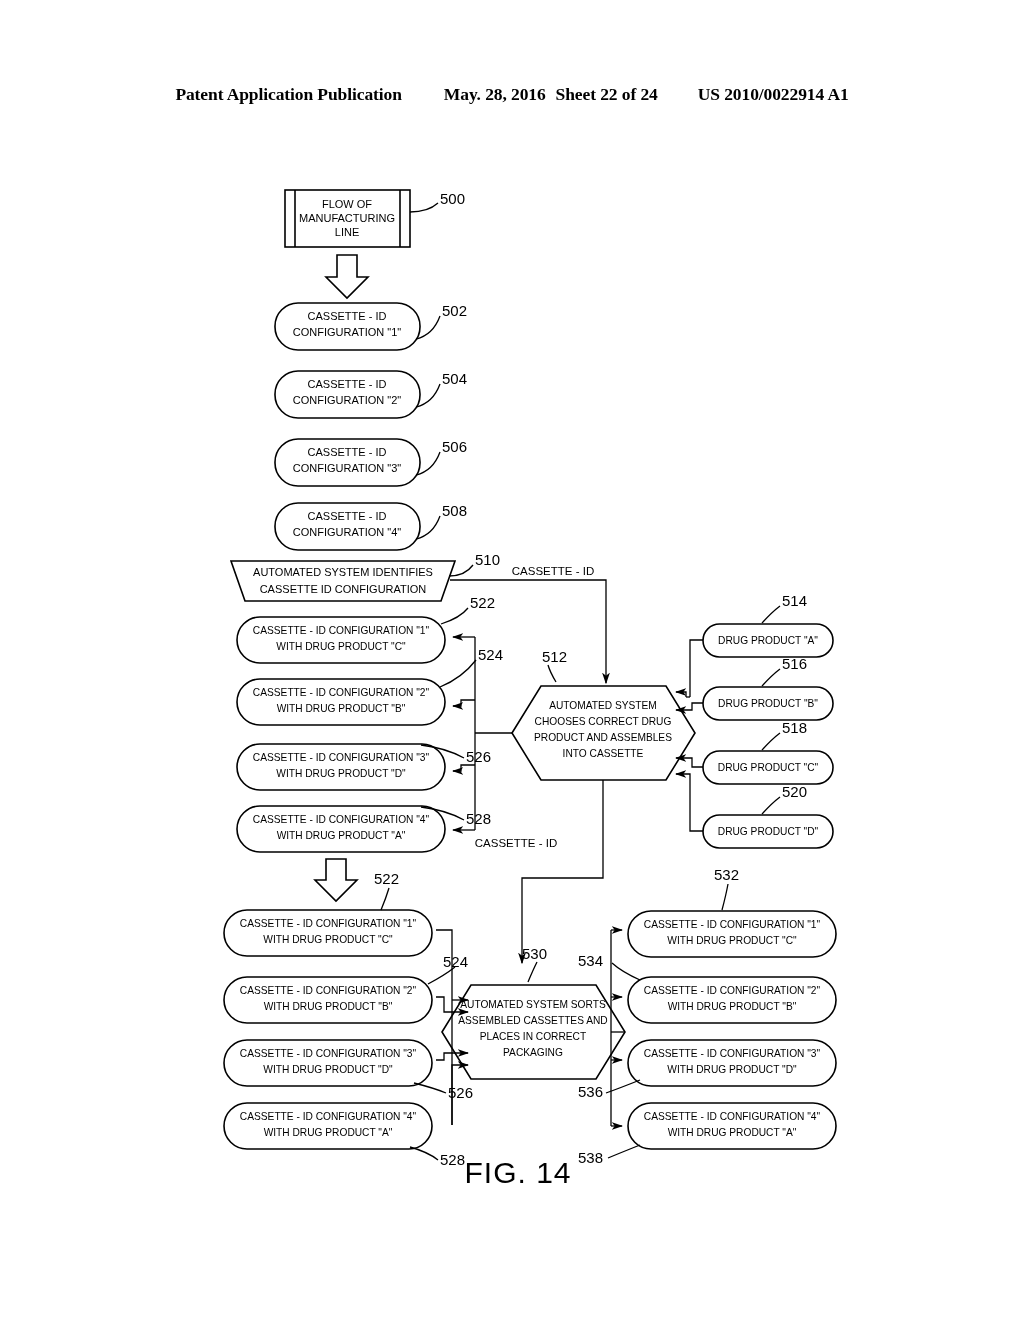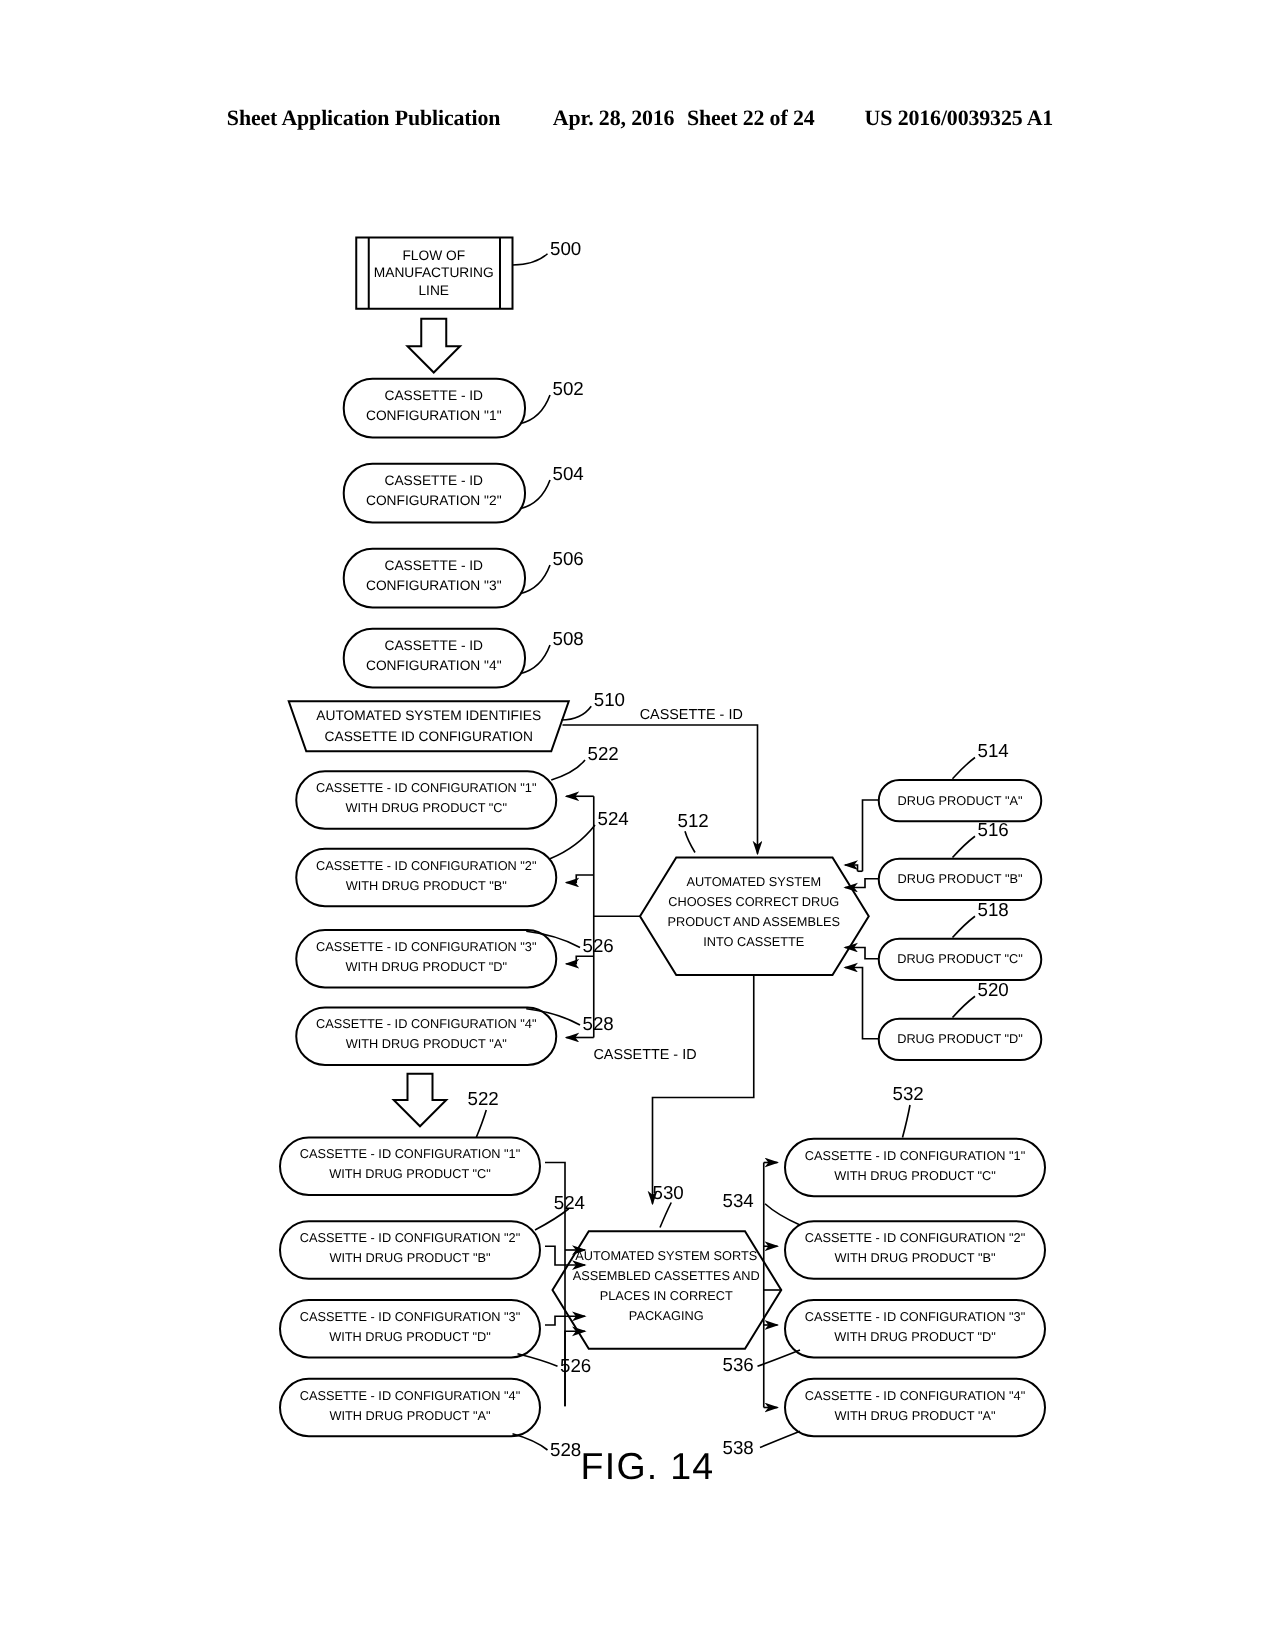--- a/index.html
+++ b/index.html
@@ -98,27 +98,27 @@
     stroke: #000;
     stroke-width: 1.6;
   }
 </style>
 </head>
 <body>
 
 <div id="page">
 
   <div class="hdr">
-    <span class="seg">Sheet Application Publication</span>
+    <span class="seg">Patent Application Publication</span>
     <span class="gap-a"></span>
-    <span class="seg">Apr. 28, 2016</span>
+    <span class="seg">May. 28, 2016</span>
     <span class="gap-b"></span>
     <span class="seg">Sheet 22 of 24</span>
     <span class="gap-c"></span>
-    <span class="seg">US 2016/0039325 A1</span>
+    <span class="seg">US 2010/0022914 A1</span>
   </div>
 
   <svg id="fig" viewBox="0 0 1024 1320">
     <defs>
       <marker id="arrowhead" markerWidth="9" markerHeight="9" refX="8" refY="3" orient="auto" markerUnits="strokeWidth">
         <path d="M0,0 L9,3 L0,6 L2.4,3 Z" fill="#000"></path>
       </marker>
     </defs>
 
     <g>

